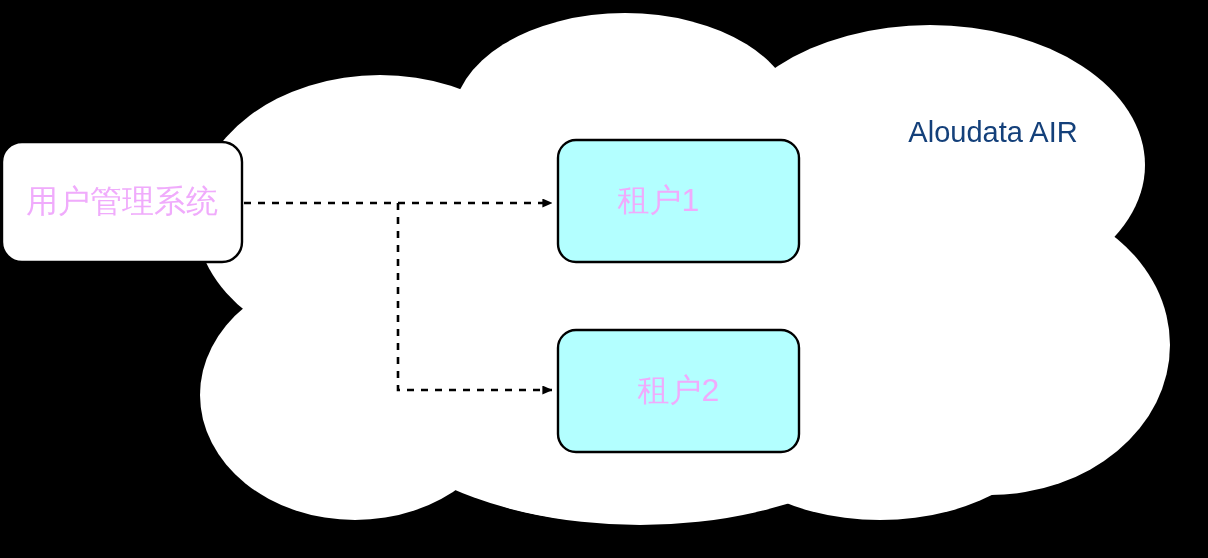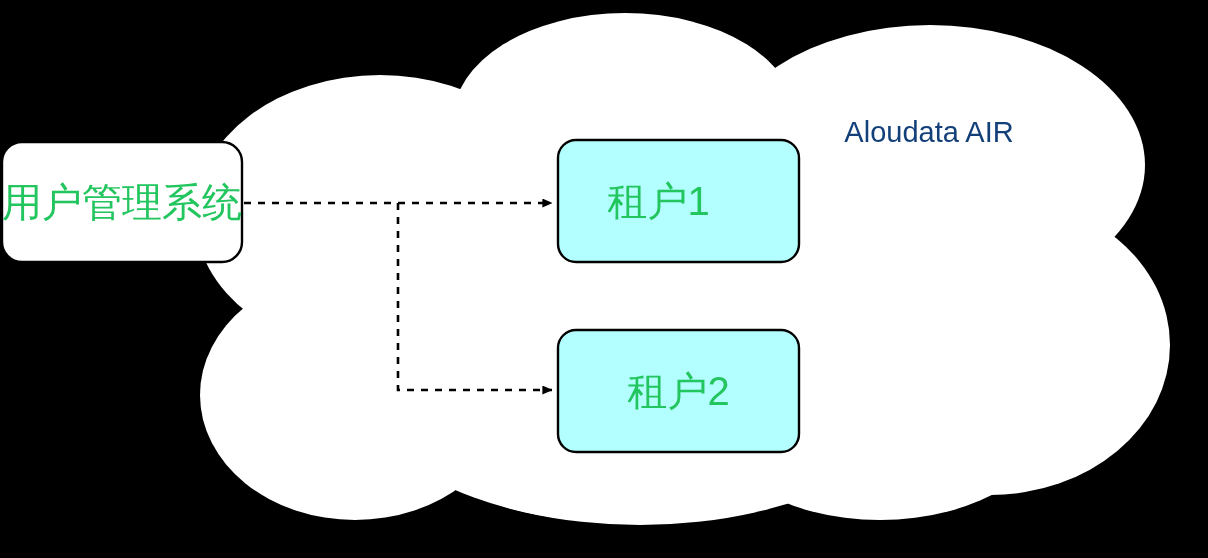--- a/index.html
+++ b/index.html
@@ -24,30 +24,30 @@
     width: 1208px;
     height: 558px;
     display: block;
   }
   .node-label {
     position: absolute;
     display: flex;
     align-items: center;
     justify-content: center;
     text-align: center;
-    color: #22c55e;
-    font-size: 40px;
+    color: #f0abfc;
+    font-size: 32px;
     line-height: 1.1;
     letter-spacing: 0px;
     white-space: nowrap;
     pointer-events: none;
   }
   #cloud-title {
     position: absolute;
-    left: 776px;
+    left: 840px;
     top: 112px;
     width: 306px;
     height: 40px;
     display: flex;
     align-items: center;
     justify-content: center;
     color: #14407A;
     font-size: 29px;
     font-weight: 400;
     white-space: nowrap;

